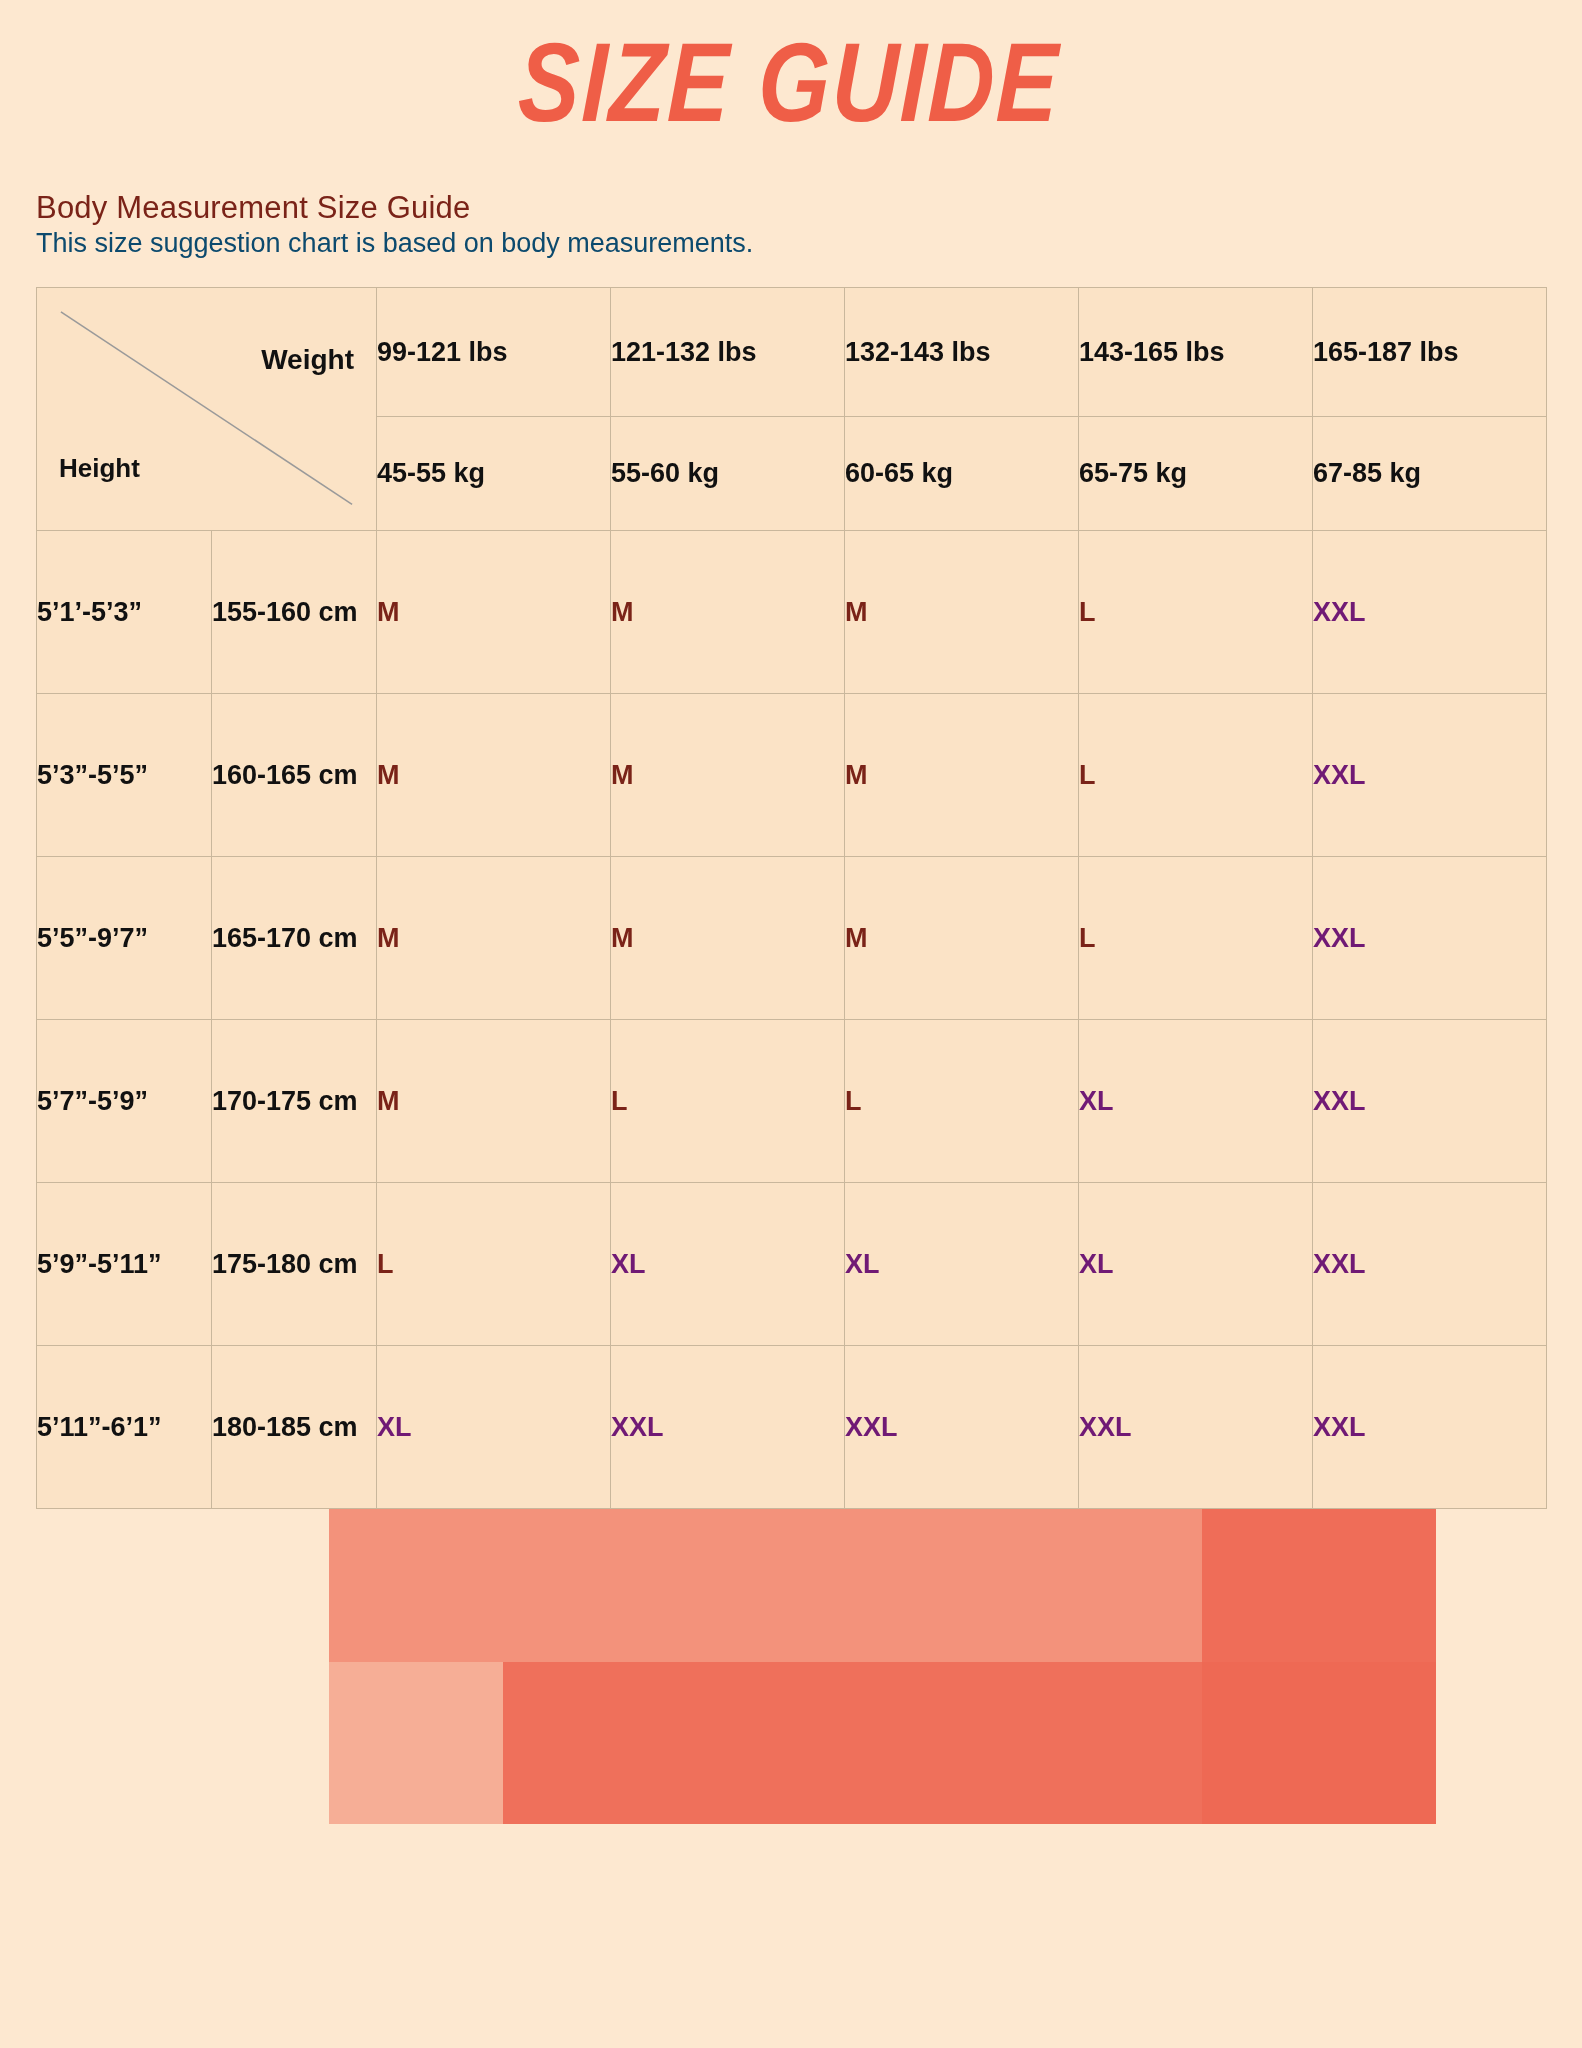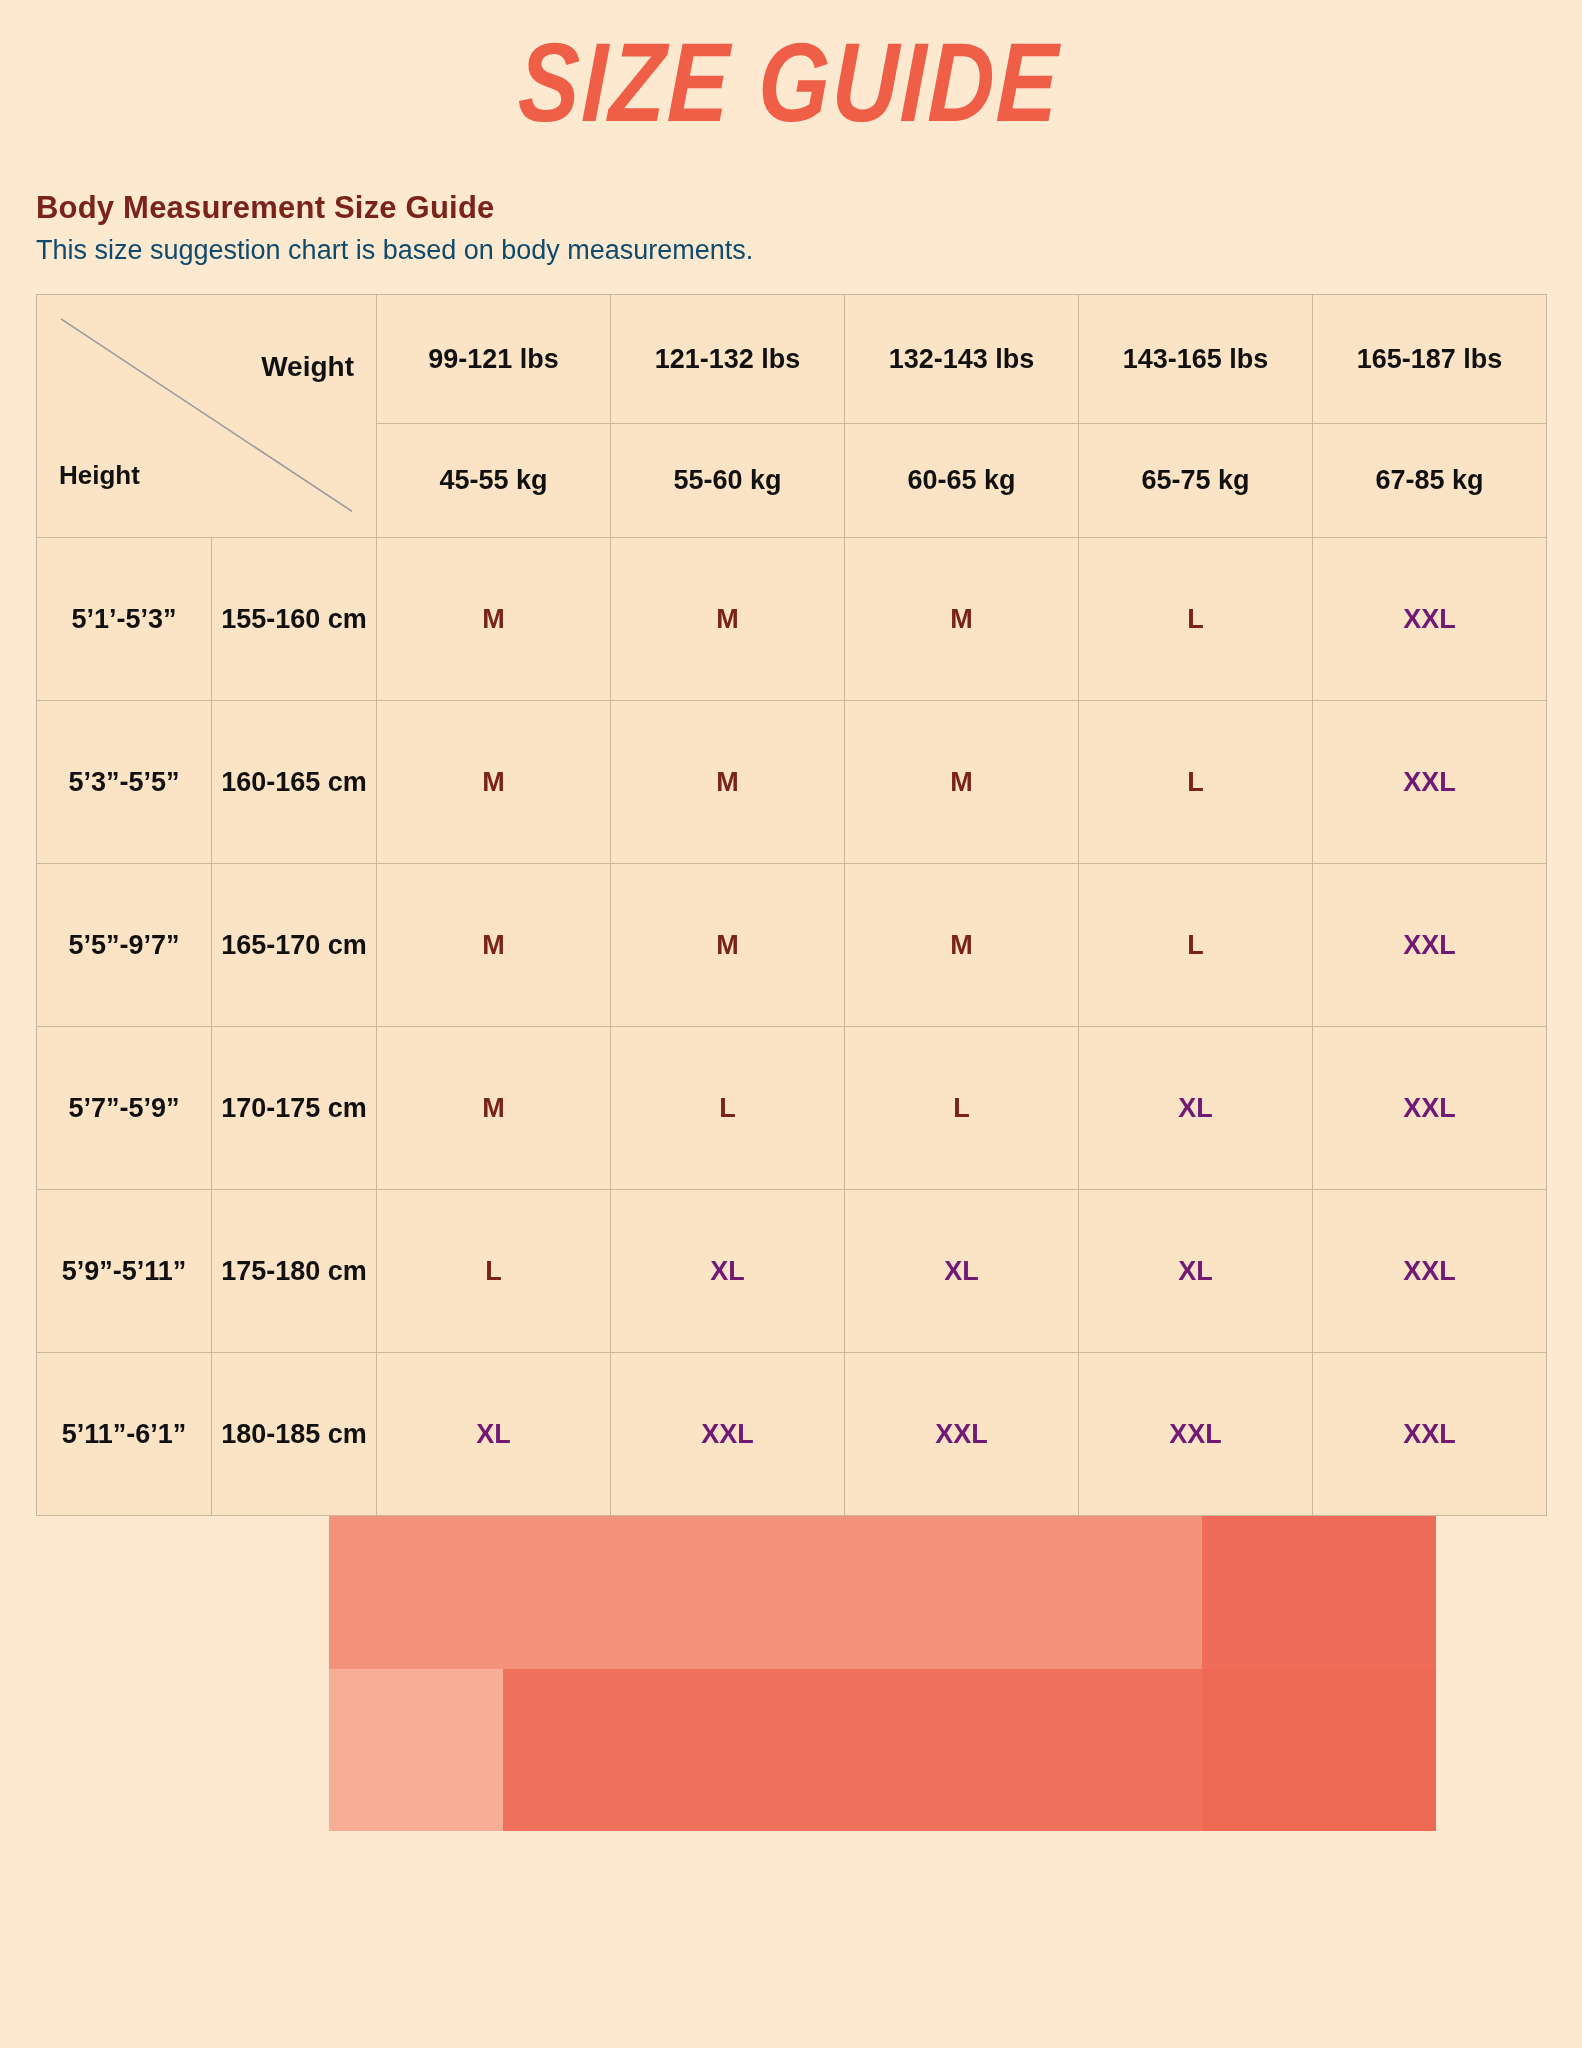--- a/index.html
+++ b/index.html
@@ -35,24 +35,24 @@
     transform-origin: center top;
   }
 
   
   .section {
     padding-left: 36px;
     padding-top: 72px;
   }
   .section-title {
     font-size: 31px;
-    font-weight: bold;
+    font-weight: normal;
     color: #7A2318;
     letter-spacing: .2px;
-    margin: 0 0 8px 0;
+    margin: 0 0 1px 0;
     line-height: 1.15;
   }
   .section-sub {
     font-size: 27px;
     color: #0c4a6e;
     margin: 0;
     line-height: 1.2;
   }
 
   
@@ -64,21 +64,20 @@
   table.size-table {
     border-collapse: collapse;
     table-layout: fixed;
     width: 1510px;
     position: relative;
     z-index: 3;
   }
   table.size-table td {
     border: 1px solid #C9B79C;
     padding: 0;
-    text-align: center;
     vertical-align: middle;
     font-size: 27px;
     font-weight: bold;
     color: #111111;
     background: #FBE3C6;
     margin-left: 18px;
   }
 
   
   col.c-ft  { width: 175px; }

